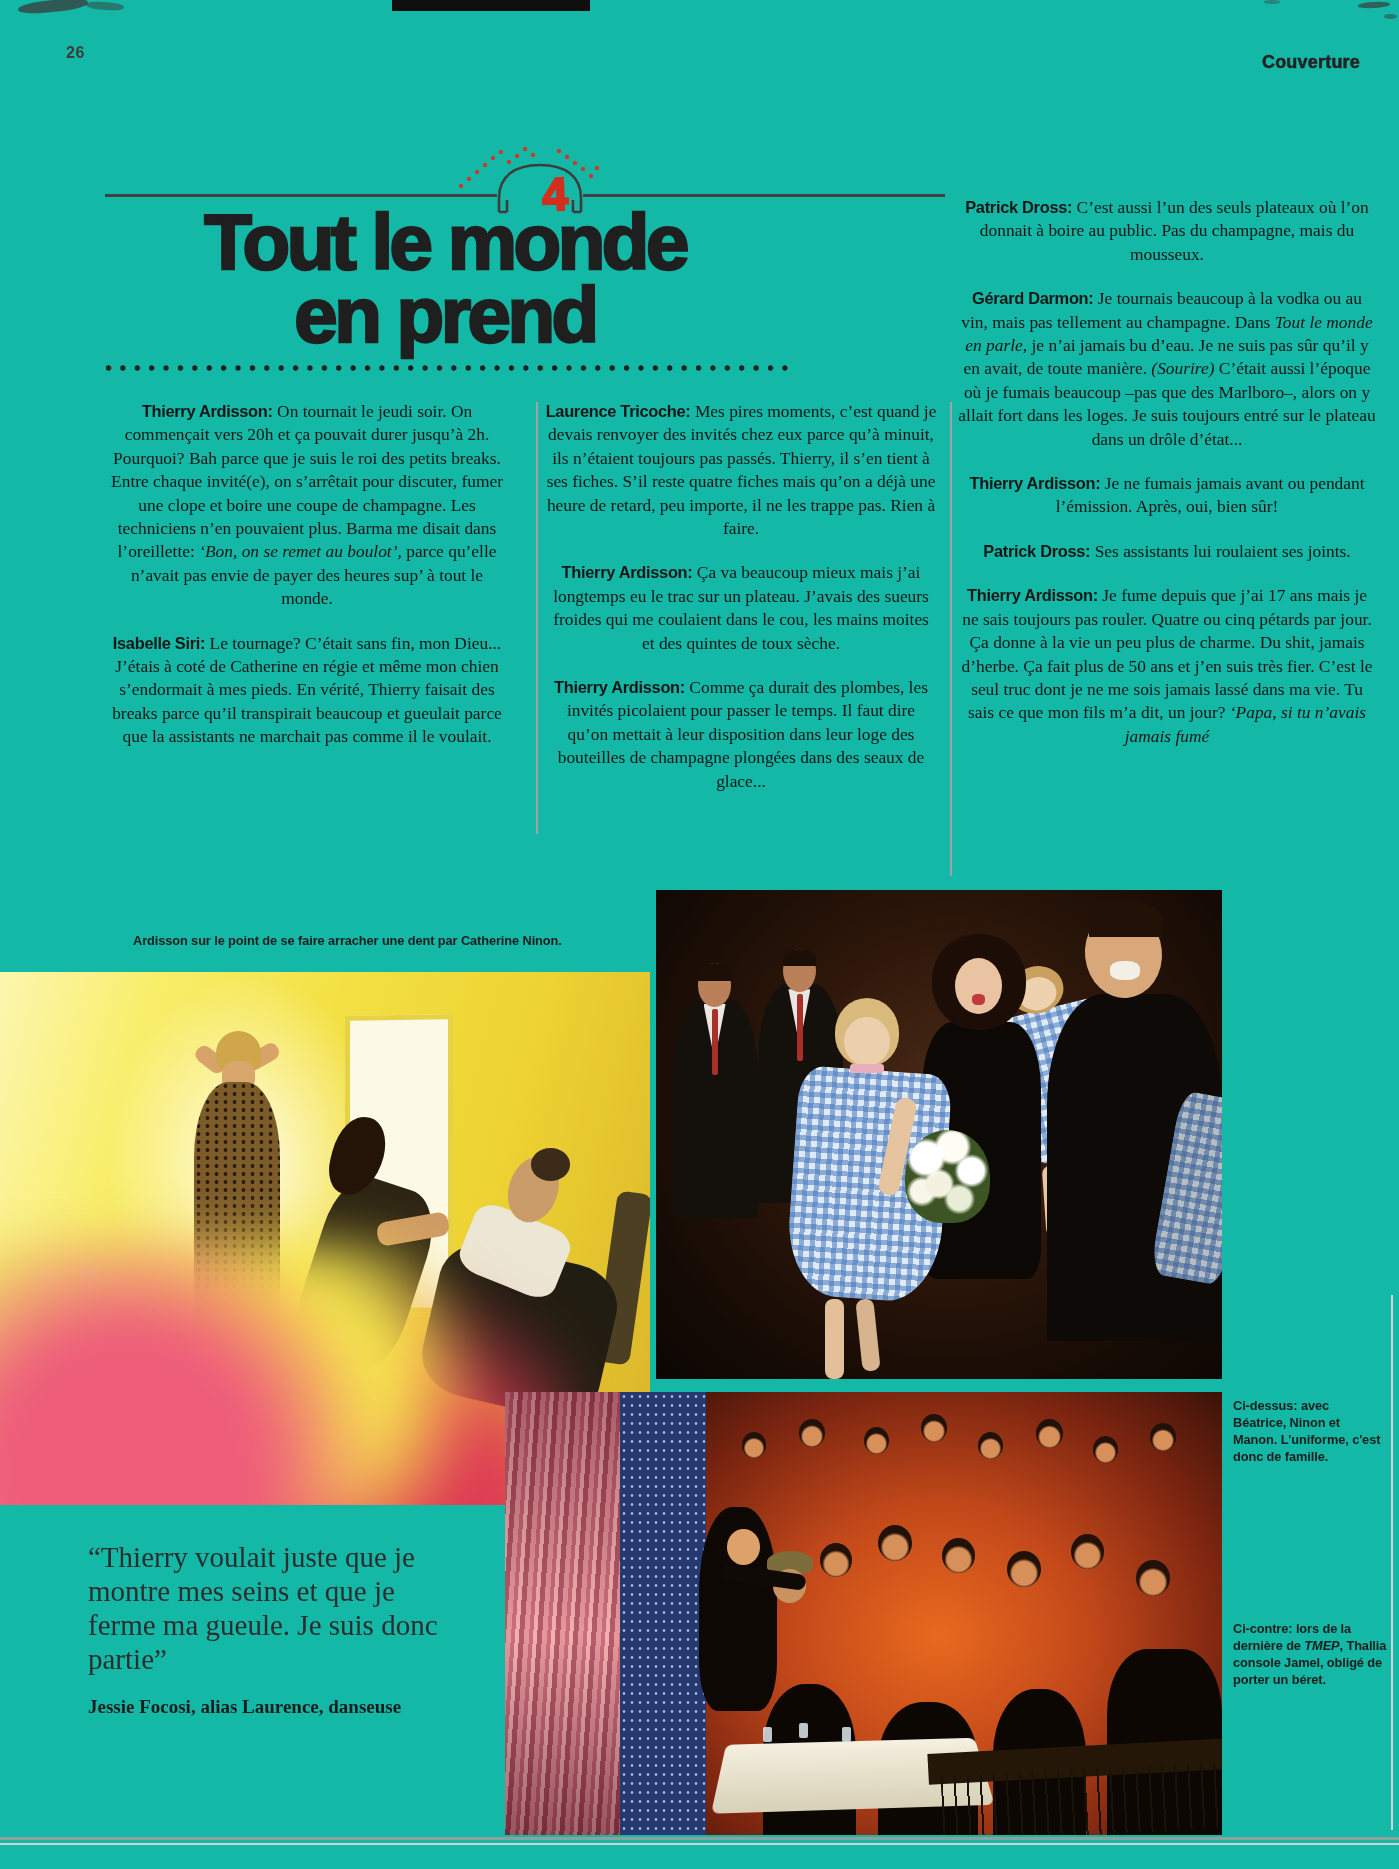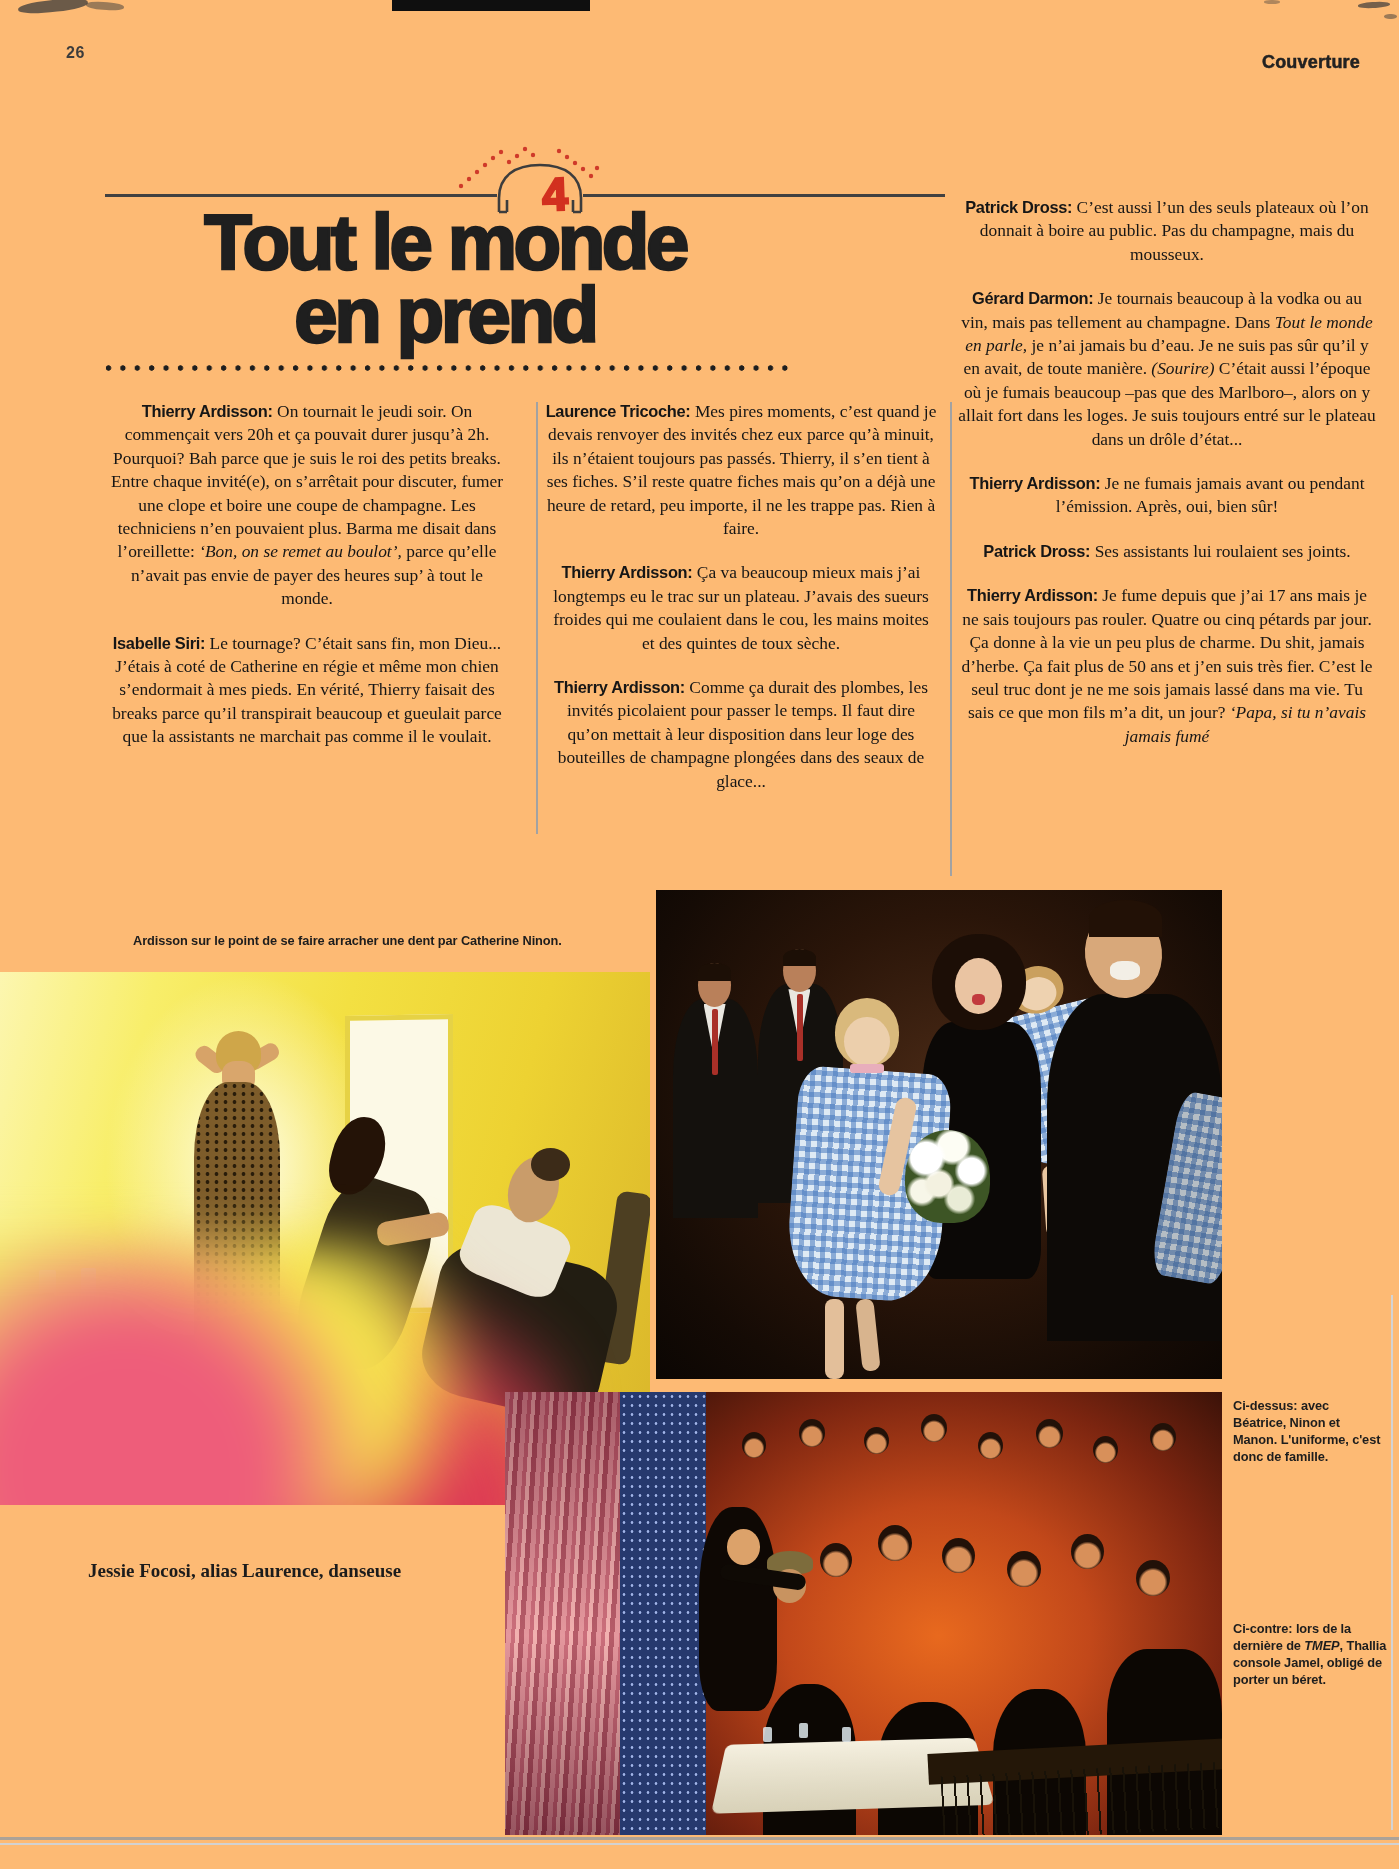--- a/index.html
+++ b/index.html
@@ -1,16 +1,16 @@
 <!DOCTYPE html>
 <html><head>
 <meta charset="utf-8">
 <style>
   html,body{margin:0;padding:0;background:#ffffff;}
-  .page{position:relative;width:1399px;height:1869px;background:#fdba74;overflow:hidden;
+  .page{position:relative;width:1399px;height:1869px;background:#14b8a6;overflow:hidden;
         font-family:"Liberation Serif",serif;color:#1b1b1b;}
 
   
   .smudge{position:absolute;background:#3a3a3a;border-radius:45%;}
   .topbar{position:absolute;background:#0f0f0f;}
   .edgeline-r{position:absolute;width:2px;background:#d3d3d3;}
   .botline1{position:absolute;left:0;top:1837px;width:1399px;height:3px;background:#9d9d9d;opacity:.85;}
   .botline2{position:absolute;left:0;top:1843px;width:1399px;height:2px;background:#d2d2d2;}
 
   
@@ -341,20 +341,21 @@
     <div class="p3-glass" style="left:41%;bottom:22%;"></div>
     <div class="p3-glass" style="left:47%;bottom:21%;"></div>
     <div class="ab p3-pianotop"></div>
     <div class="ab p3-piano"></div>
   </div>
 
   <div class="cap cap2">Ci-dessus: avec Béatrice, Ninon et Manon. L'uniforme, c'est donc de famille.</div>
   <div class="cap cap3"><span>Ci-contre: lors de la dernière de </span><span class="seg-i">TMEP</span><span>, Thallia console Jamel, obligé de porter un béret.</span></div>
 
   <div class="quote">
+    <div class="qtext">“Thierry voulait juste que je montre mes seins et que je ferme ma gueule. Je suis donc partie”</div>
     <div class="qattr">Jessie Focosi, alias Laurence, danseuse</div>
   </div>
 
   <div class="edgeline-r" style="left:1391px;top:1295px;height:535px;"></div>
   <div class="botline1"></div>
   <div class="botline2"></div>
 
 </div>
 
 </body></html>

